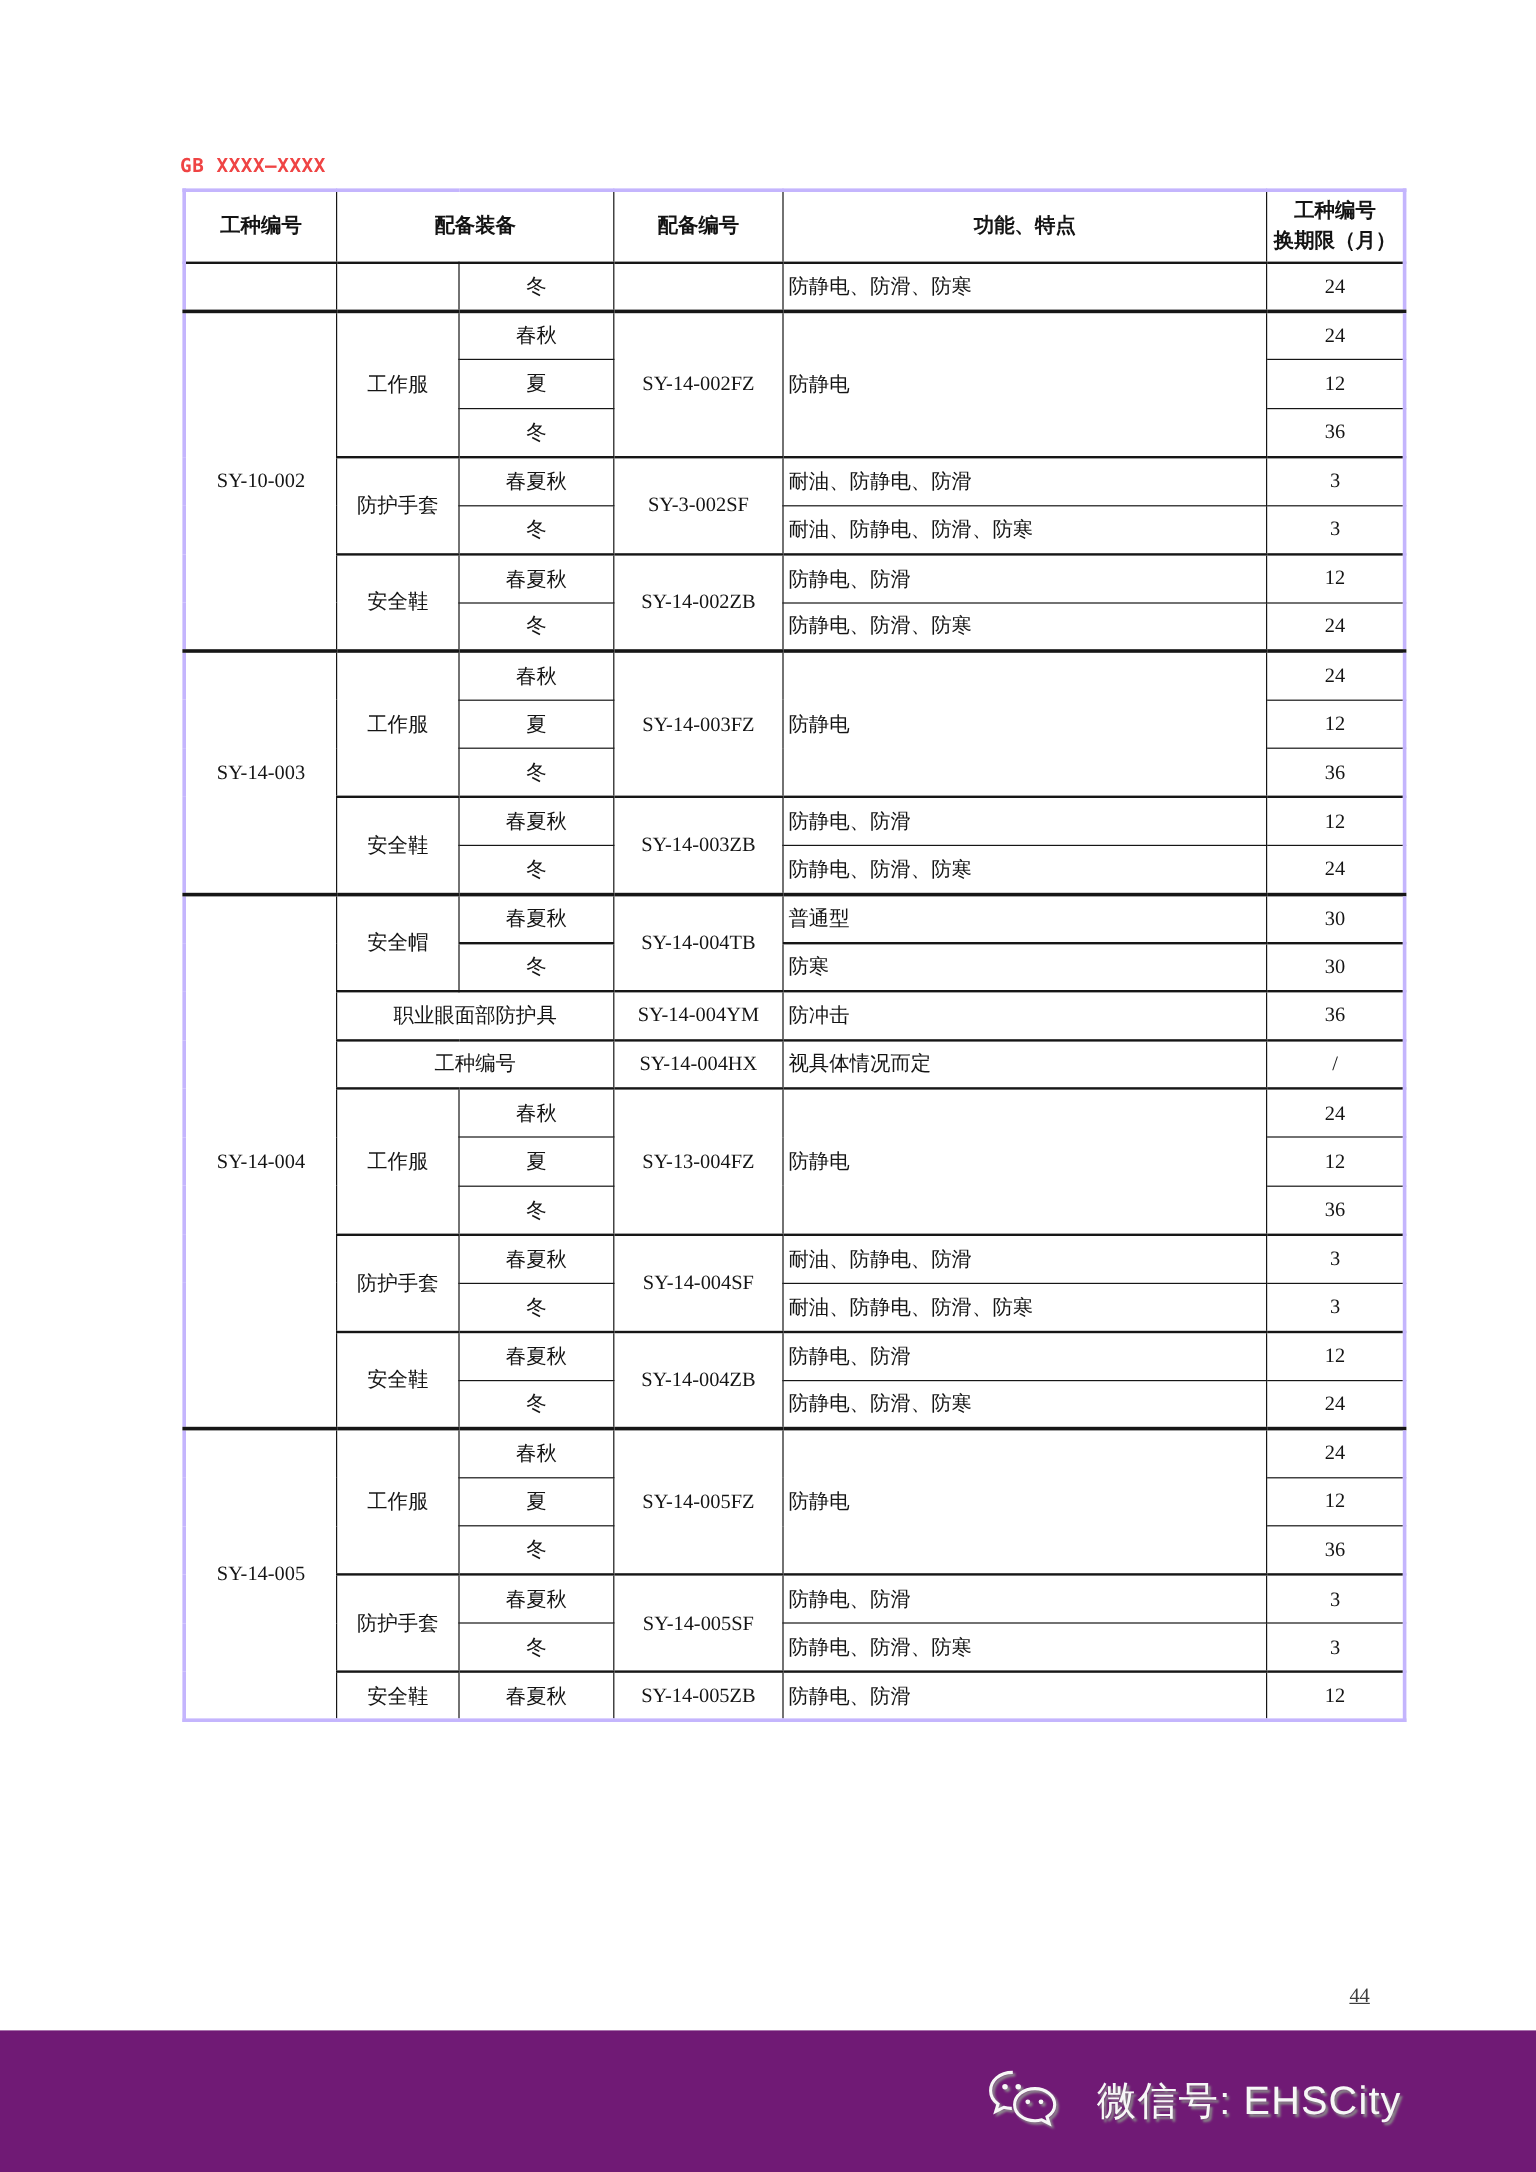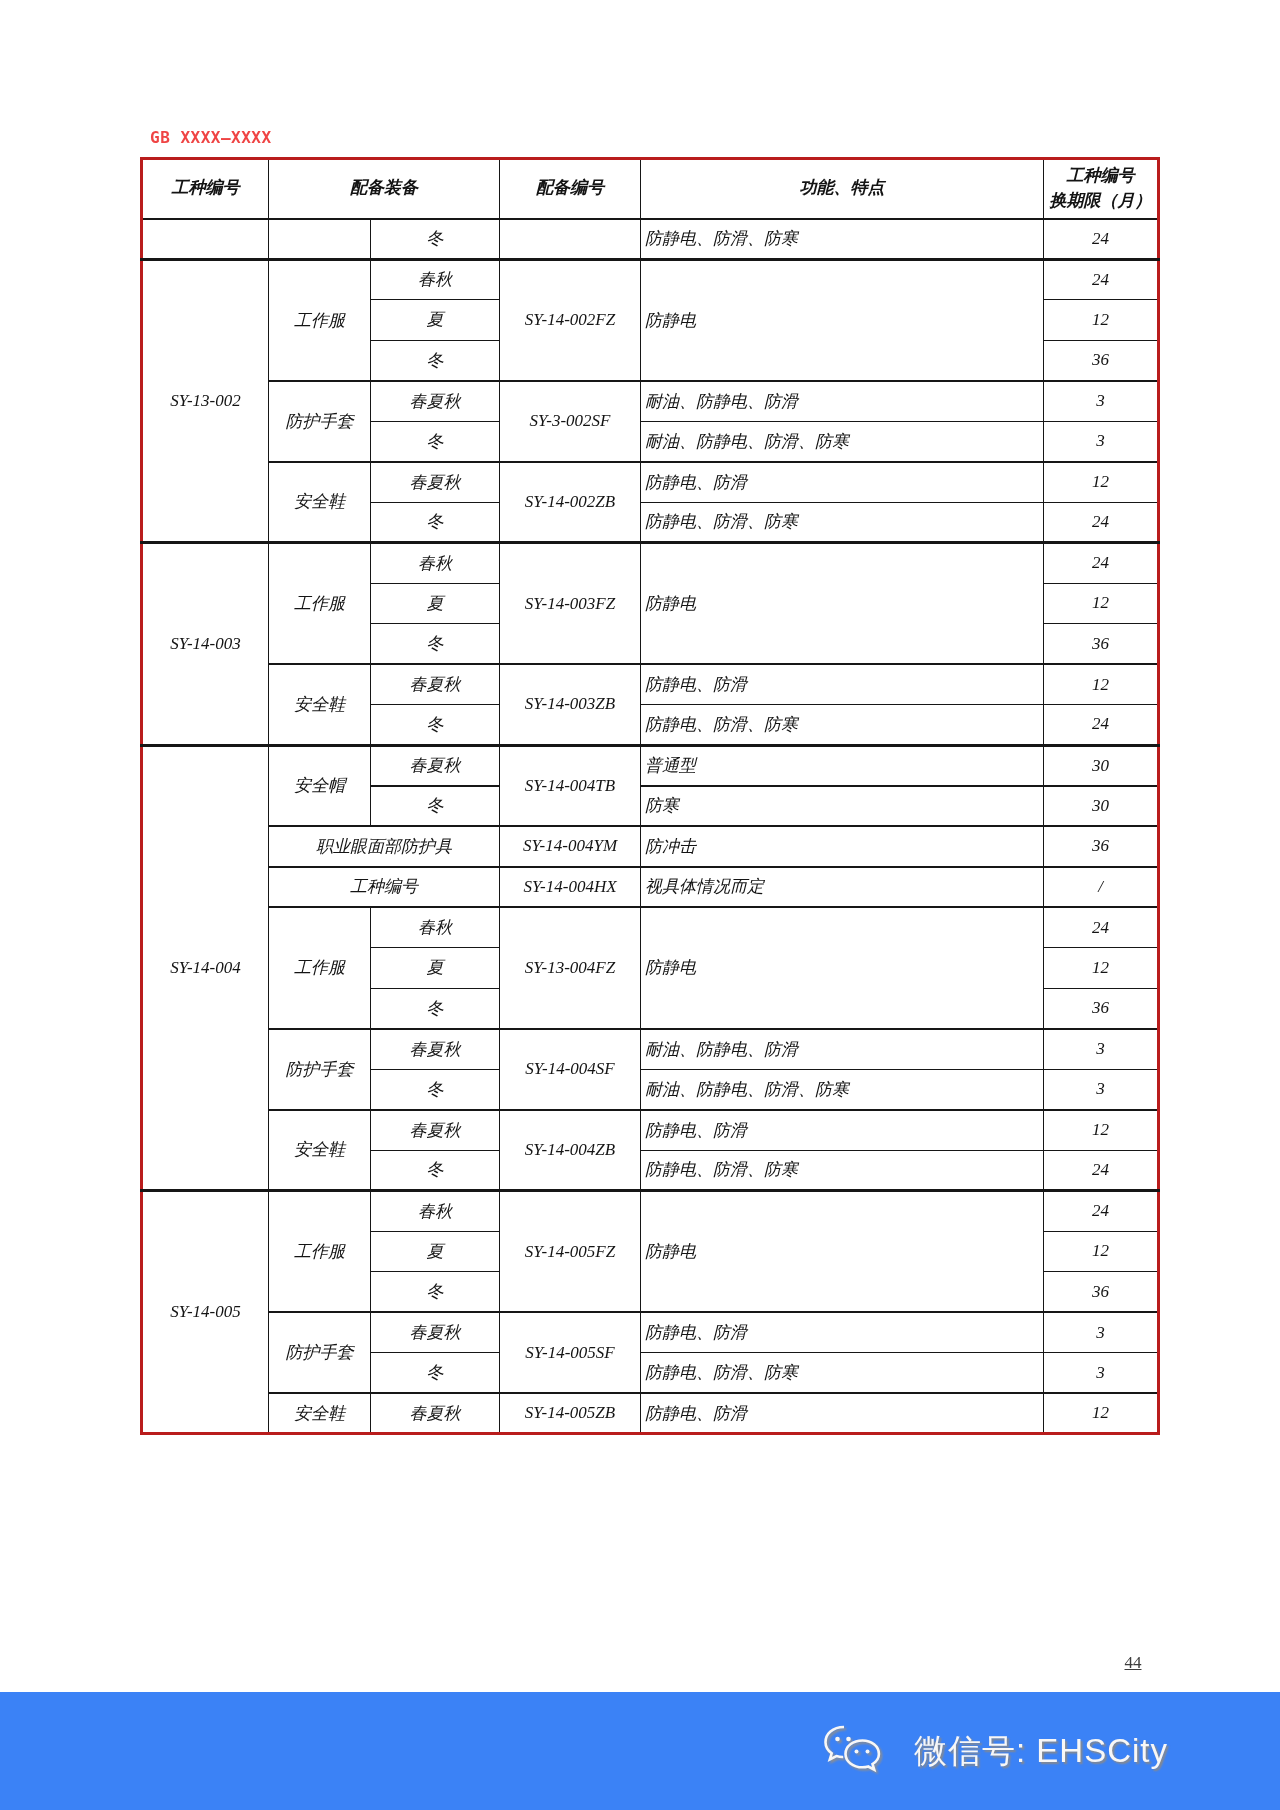--- a/index.html
+++ b/index.html
@@ -6,24 +6,23 @@
   body{
     width:1280px;height:1810px;position:relative;background:#ffffff;
     font-family:"Liberation Serif","DejaVu Serif",serif;color:#141414;
   }
   .doc-code{
     position:absolute;left:150px;top:128px;
     font-family:"DejaVu Sans Mono","Liberation Mono",monospace;
     font-size:16px;font-weight:600;letter-spacing:.5px;color:#ef4444;
   }
   #ppe-table{
-    position:absolute;left:140px;top:157px;width:1017px;
+    position:absolute;left:152px;top:157px;width:1017px;
     border-collapse:collapse;table-layout:fixed;
-    border:3px solid #b91c1c;
-    font-style:italic;
+    border:3px solid #c4b5fd;
   }
   #ppe-table th,#ppe-table td{
     border:1.5px solid #161616;padding:0 4px;text-align:center;vertical-align:middle;
     overflow:hidden;
   }
   #ppe-table thead tr{height:60px;}
   #ppe-table tbody tr{height:40.5px;}
   #ppe-table th{
     font-family:"Liberation Sans","DejaVu Sans",sans-serif;
     font-size:17px;font-weight:bold;white-space:pre-line;line-height:1.45;
@@ -32,21 +31,21 @@
   #ppe-table td{font-size:17px;}
   #ppe-table td.c-feature{text-align:left;}
   #ppe-table tr.top-g td{border-top:3px solid #161616;}
   #ppe-table tr.top-s td{border-top:2.5px solid #161616;}
   .page-number{
     position:absolute;left:1108px;top:1653px;width:50px;text-align:center;
     font-size:17px;color:#3c3c3c;text-decoration:underline;
   }
   .footer-band{
     position:absolute;left:0;top:1692px;width:1280px;height:118px;
-    background:#3b82f6;box-sizing:border-box;
+    background:#701a75;box-sizing:border-box;
     display:flex;align-items:center;justify-content:flex-end;
     padding-right:112px;gap:28px;
   }
   .wechat-icon{filter:drop-shadow(2px 2px 1px #8e8e8e);}
   .wechat-label{
     font-family:"Liberation Sans","DejaVu Sans",sans-serif;
     font-size:33px;color:#f7f7f7;letter-spacing:1px;
     text-shadow:2px 2px 2px #898989;
   }
 </style>
@@ -77,21 +76,21 @@
   <tbody>
       <tr>
         <td class="c-group"></td>
         <td class="c-equip"></td>
         <td class="c-season">冬</td>
         <td class="c-code"></td>
         <td class="c-feature">防静电、防滑、防寒</td>
         <td class="c-value">24</td>
       </tr>
       <tr class="top-g">
-        <td rowspan="7" class="c-group">SY-13-002</td>
+        <td rowspan="7" class="c-group">SY-10-002</td>
         <td rowspan="3" class="c-equip">工作服</td>
         <td class="c-season">春秋</td>
         <td rowspan="3" class="c-code">SY-14-002FZ</td>
         <td rowspan="3" class="c-feature">防静电</td>
         <td class="c-value">24</td>
       </tr>
       <tr>
         <td class="c-season">夏</td>
         <td class="c-value">12</td>
       </tr>

